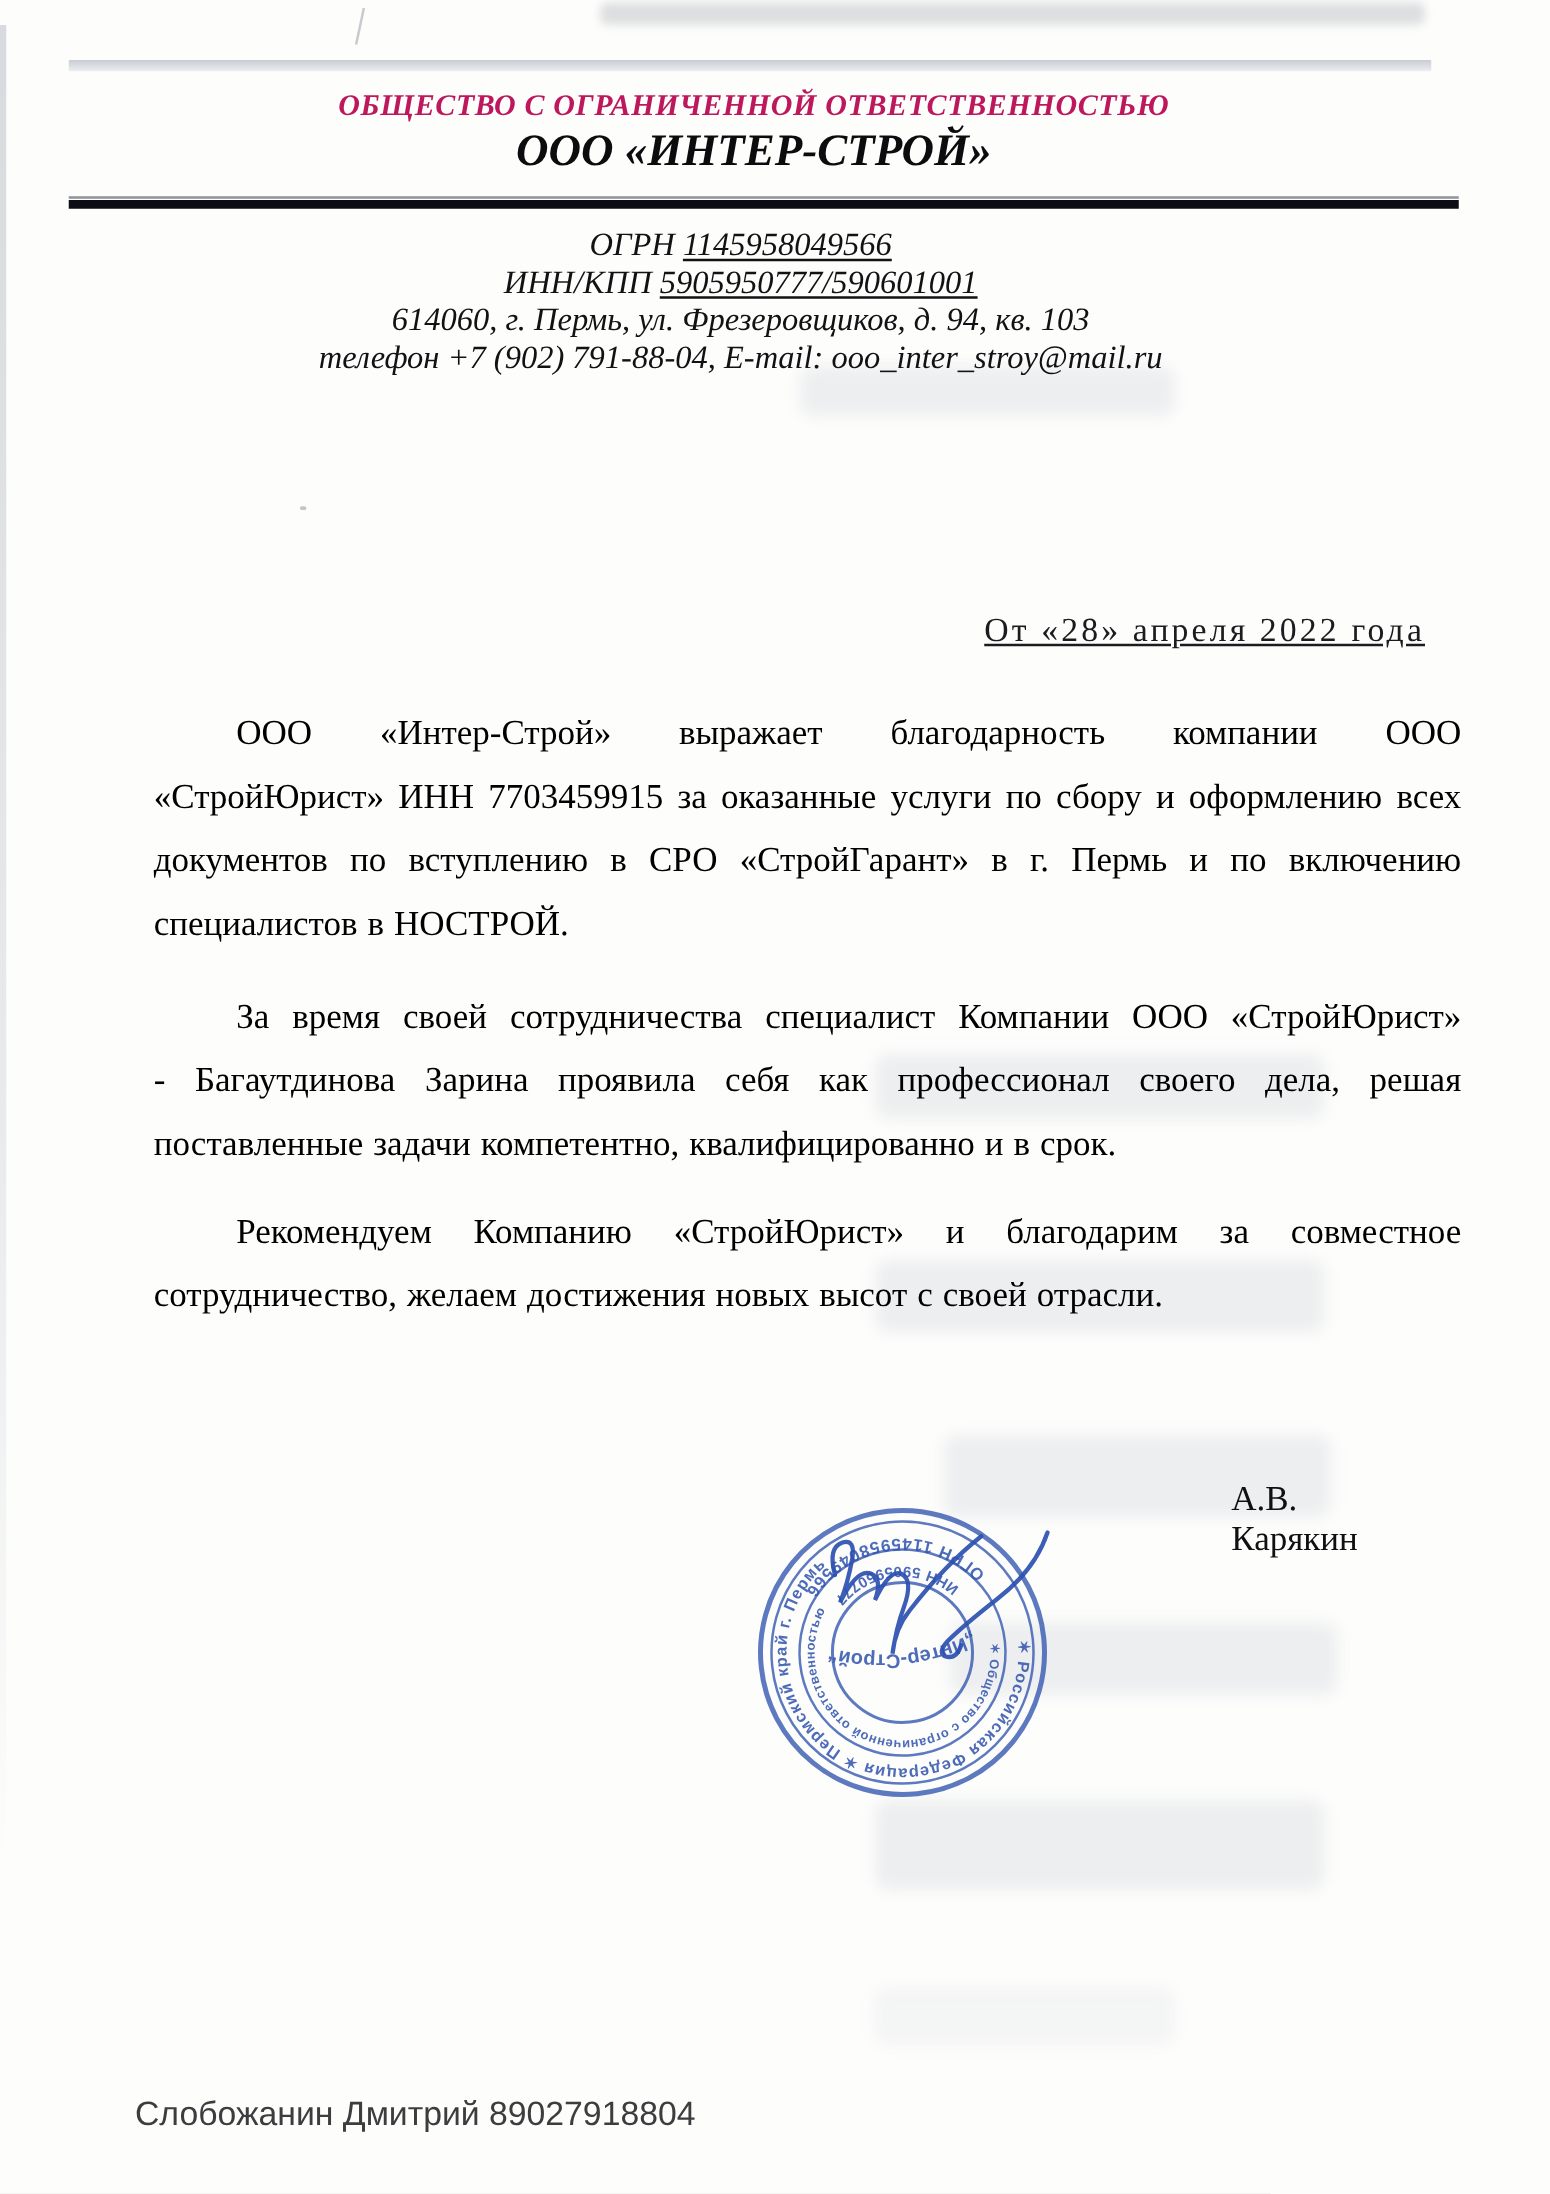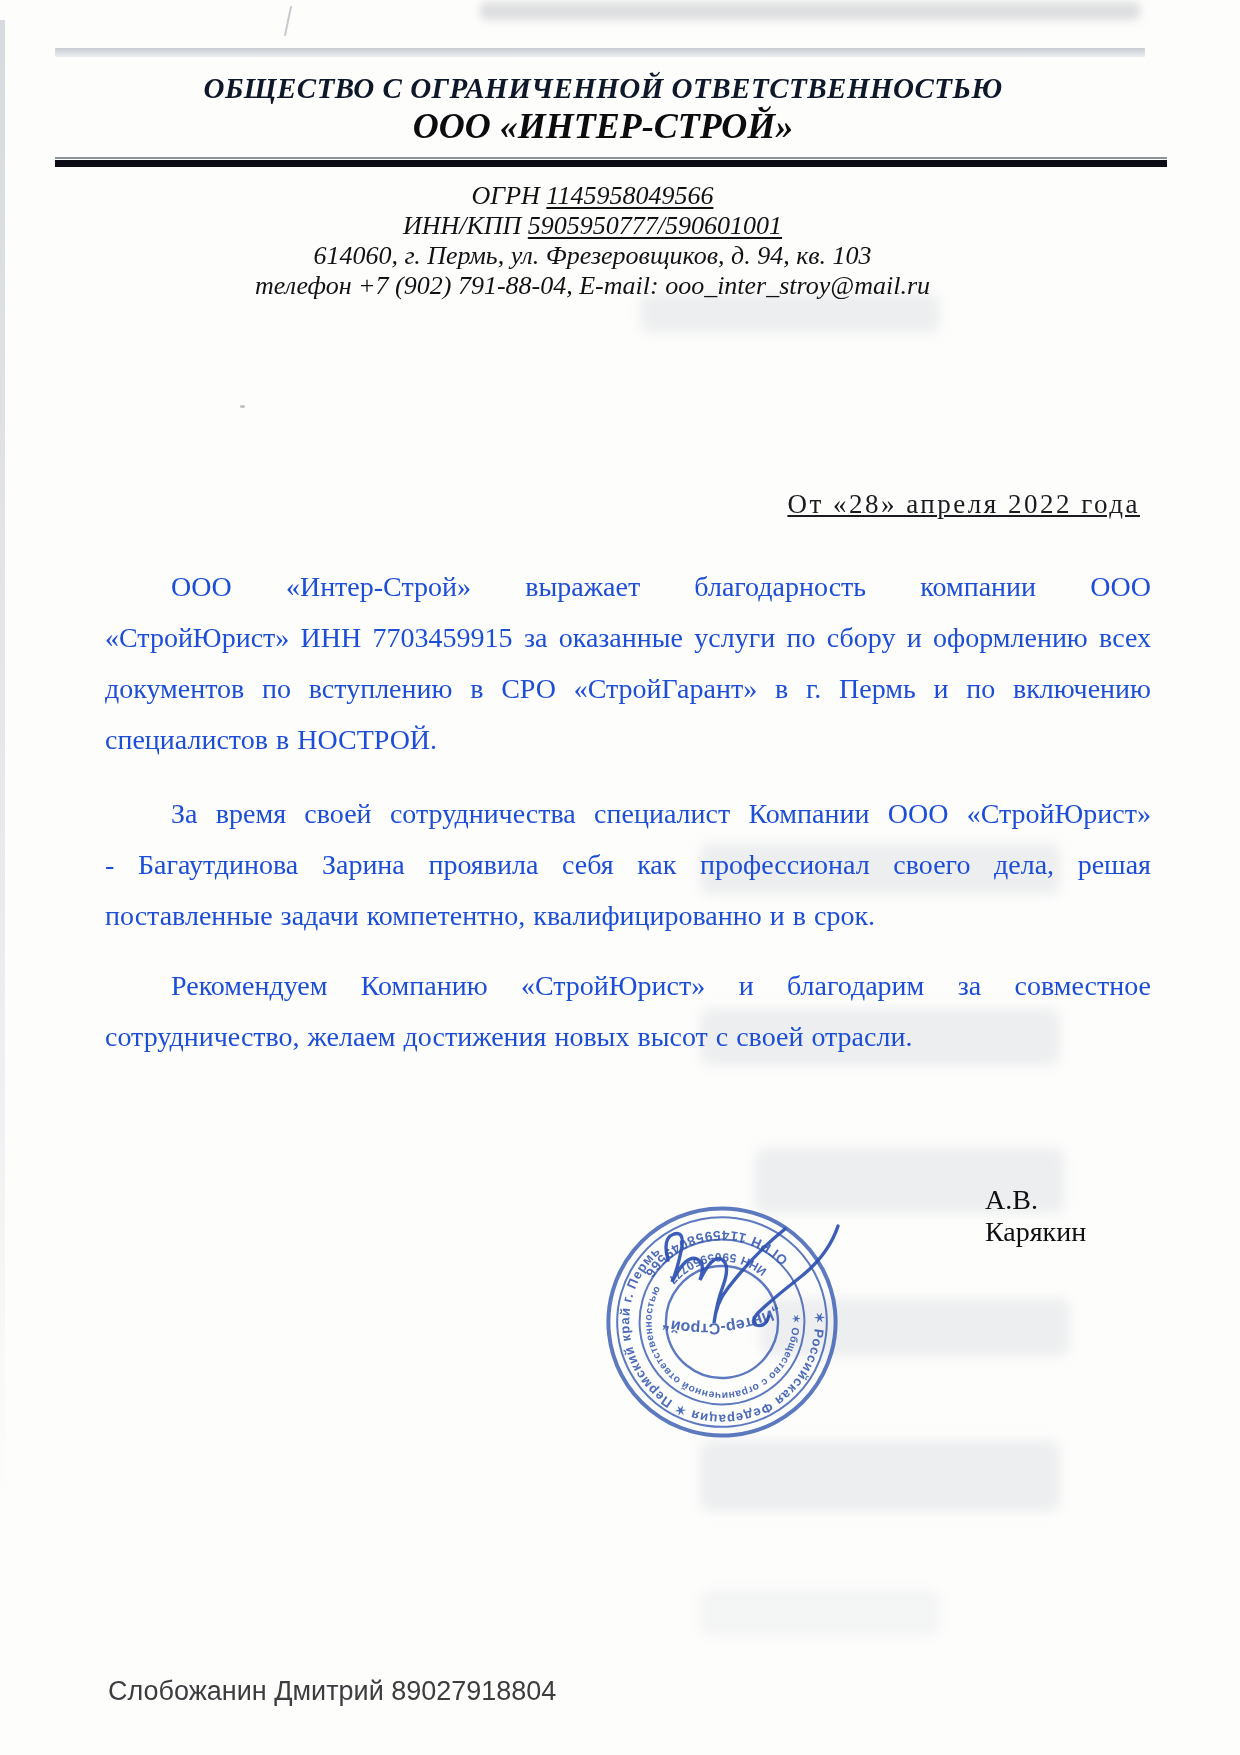--- a/index.html
+++ b/index.html
@@ -22,33 +22,33 @@
   .ghost{position:absolute; background:rgba(150,155,165,.15); filter:blur(6px); border-radius:10px;}
   .g1{left:640px; top:293px; width:300px; height:40px;}
   .g2{left:700px; top:843px; width:360px; height:52px;}
   .g3{left:700px; top:1008px; width:360px; height:58px;}
   .g4{left:755px; top:1148px; width:310px; height:66px;}
   .g5{left:760px; top:1298px; width:310px; height:58px;}
   .g6{left:700px; top:1440px; width:360px; height:72px;}
   .g7{left:700px; top:1590px; width:240px; height:46px; opacity:.6;}
   
   .letterhead{position:absolute; left:58px; top:72px; width:1090px; text-align:center;}
-  .org-type{font-size:29px; font-weight:bold; font-style:italic; letter-spacing:.5px; color:#0f172a;text-align:center;}
+  .org-type{font-size:24px; font-weight:bold; font-style:italic; letter-spacing:.5px; color:#be185d;text-align:center;}
   .org-name{font-size:36px; font-weight:bold; font-style:italic; margin-top:0; color:#0c0c0f;}
   .rule-wrap{position:absolute; left:55px; top:157px; width:1112px;}
   .rule-thin{height:2px; background:#8d939b;}
   .rule-thick{height:7px; background:#0c0c14; margin-top:1px;}
   .reg-block{position:absolute; left:50px; top:181px; width:1085px; text-align:center;
     font-style:italic; font-size:26px; line-height:30px; color:#121215;}
   .uline{text-decoration:underline; text-underline-offset:3px;}
   
   .date-line{position:absolute; top:489px; right:100px;
     font-size:27px; letter-spacing:2.5px; color:#1c1c20;text-decoration:underline;}
   
-  .bodytext{position:absolute; left:105px; width:1046px; font-size:28px; line-height:51px; color:#1d4ed8;}
+  .bodytext{position:absolute; left:123px; width:1046px; font-size:28px; line-height:51px; color:#000000;}
   .p1{top:561px;} .p2{top:788px;} .p3{top:960px;}
   .bline{text-align:justify; text-align-last:justify; word-spacing:1px;}
   .bline.first{text-indent:66px;}
   .bline.last{text-align-last:left;}
   
   .closing{position:absolute; left:108px; top:1221px; font-size:28px; line-height:35px; color:#101013;}
   .sig-name{position:absolute; left:985px; top:1184px; width:160px; font-size:28px; color:#101013;}
   
   .stamp{position:absolute; left:602px; top:1202px; width:240px; height:240px;}
   .stamp svg{transform:rotate(174deg);}

